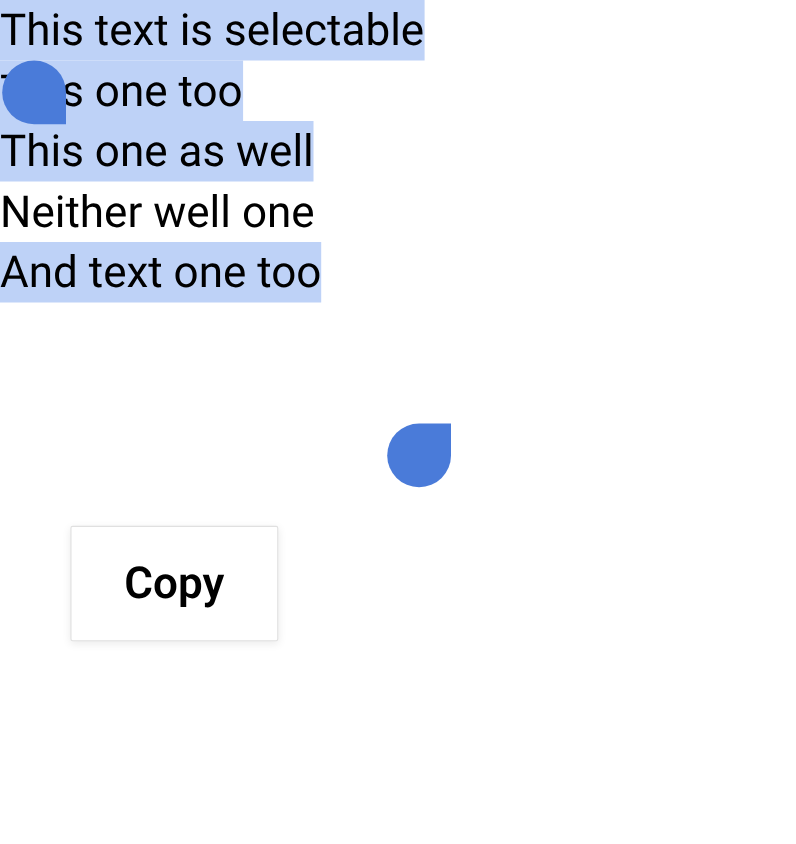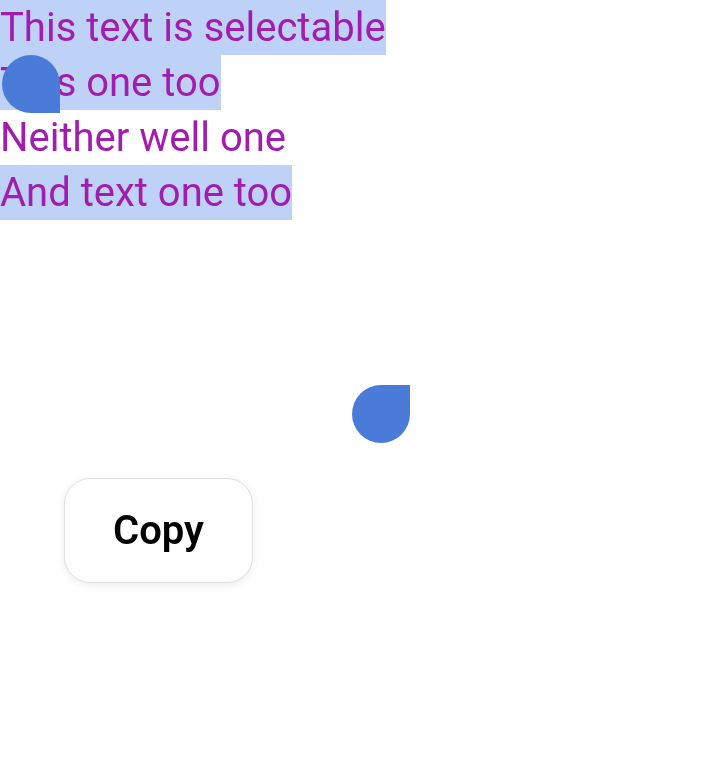--- a/index.html
+++ b/index.html
@@ -14,21 +14,21 @@
       height: 767px;
       position: relative;
       overflow: hidden;
     }
     .text-container {
       padding-top: 0;
     }
     .text-line {
       font-size: 40px;
       line-height: 55px;
-      color: #a21caf;
+      color: #000000;
       display: inline-block;
       white-space: nowrap;
     }
     .line-wrap {
       display: block;
       line-height: 0;
     }
     .highlighted {
       background-color: #bed2f7;
     }
@@ -53,36 +53,37 @@
       left: 352px;
       top: 385px;
       z-index: 10;
     }
     .copy-menu {
       position: absolute;
       left: 64px;
       top: 478px;
       background: #fff;
       border: 1px solid #e0e0e0;
-      border-radius: 26px;
+      border-radius: 2px;
       padding: 28px 48px;
       box-shadow: 0 2px 8px rgba(0,0,0,0.08);
     }
     .copy-label {
       font-size: 40px;
       font-weight: 600;
       color: #000;
     }
   </style>
 </head>
 <body>
 
 <div class="text-container">
   <span class="line-wrap"><span class="text-line highlighted">This text is selectable</span></span>
   <span class="line-wrap"><span class="text-line highlighted">This one too</span></span>
+  <span class="line-wrap"><span class="text-line highlighted">This one as well</span></span>
   <span class="line-wrap"><span class="text-line">Neither well one</span></span>
   <span class="line-wrap"><span class="text-line highlighted">And text one too</span></span>
 </div>
 
 <div class="handle-start"></div>
 <div class="handle-end"></div>
 
 <div class="copy-menu">
   <span class="copy-label">Copy</span>
 </div>

